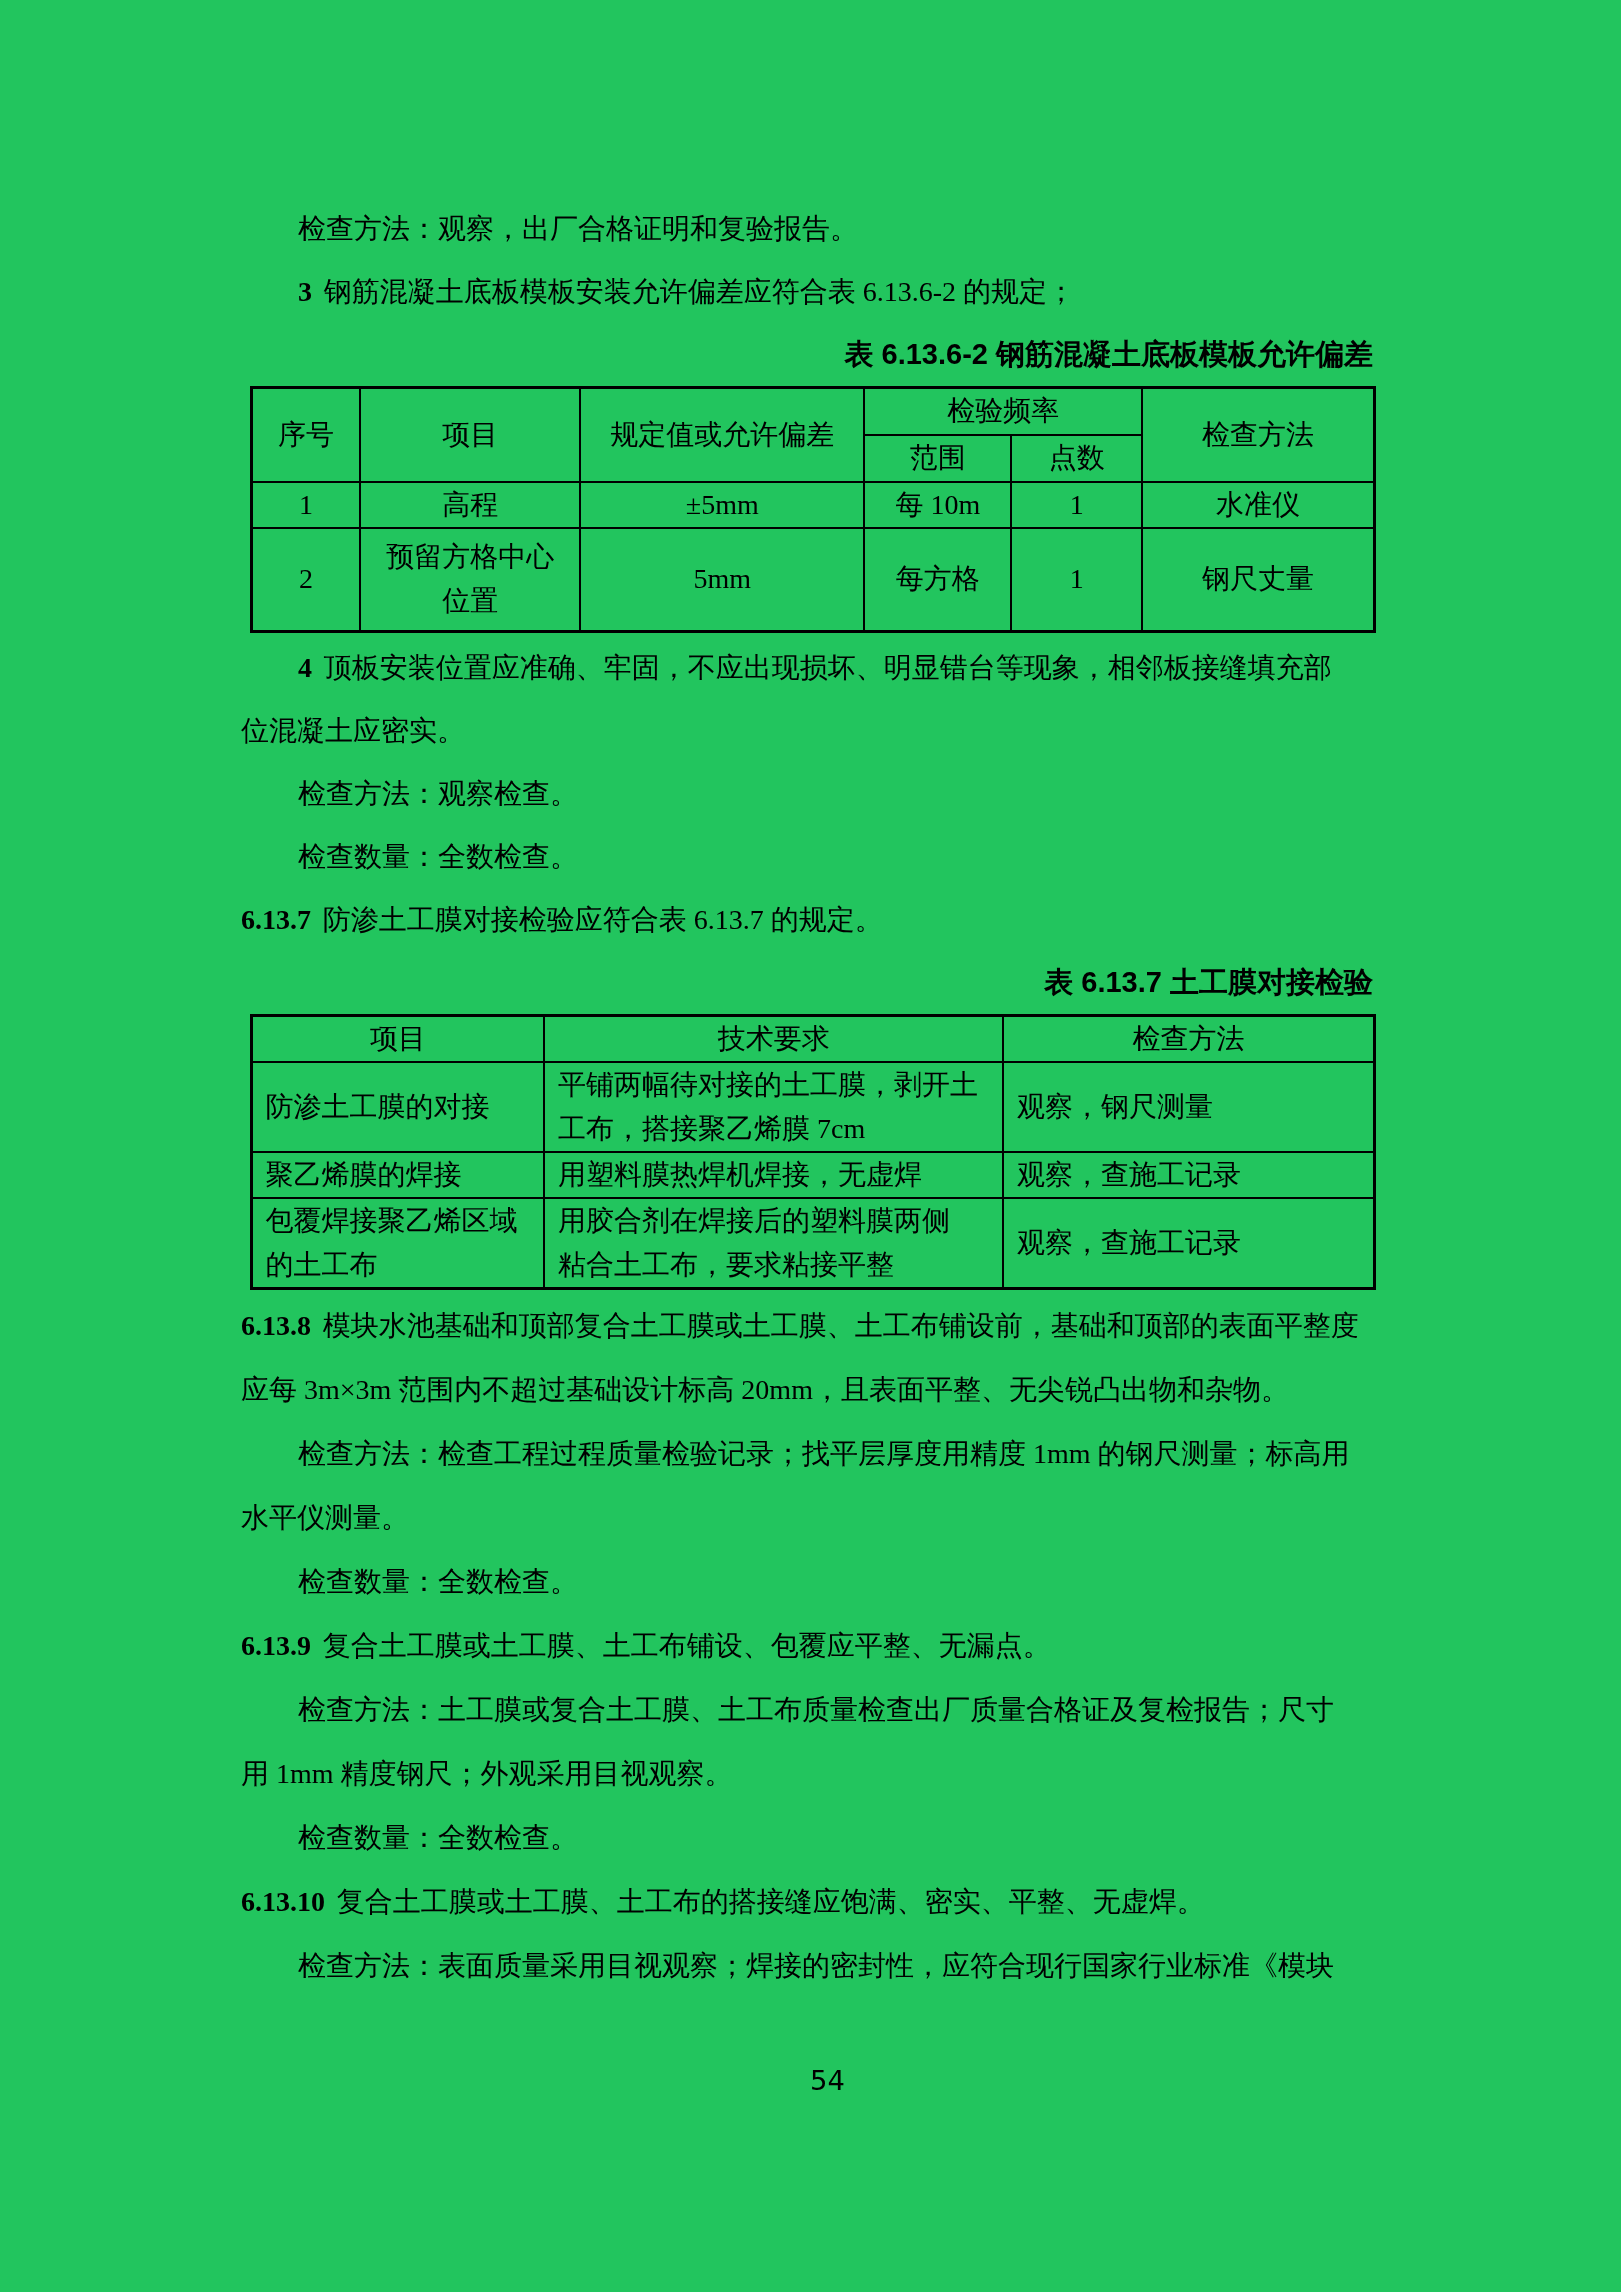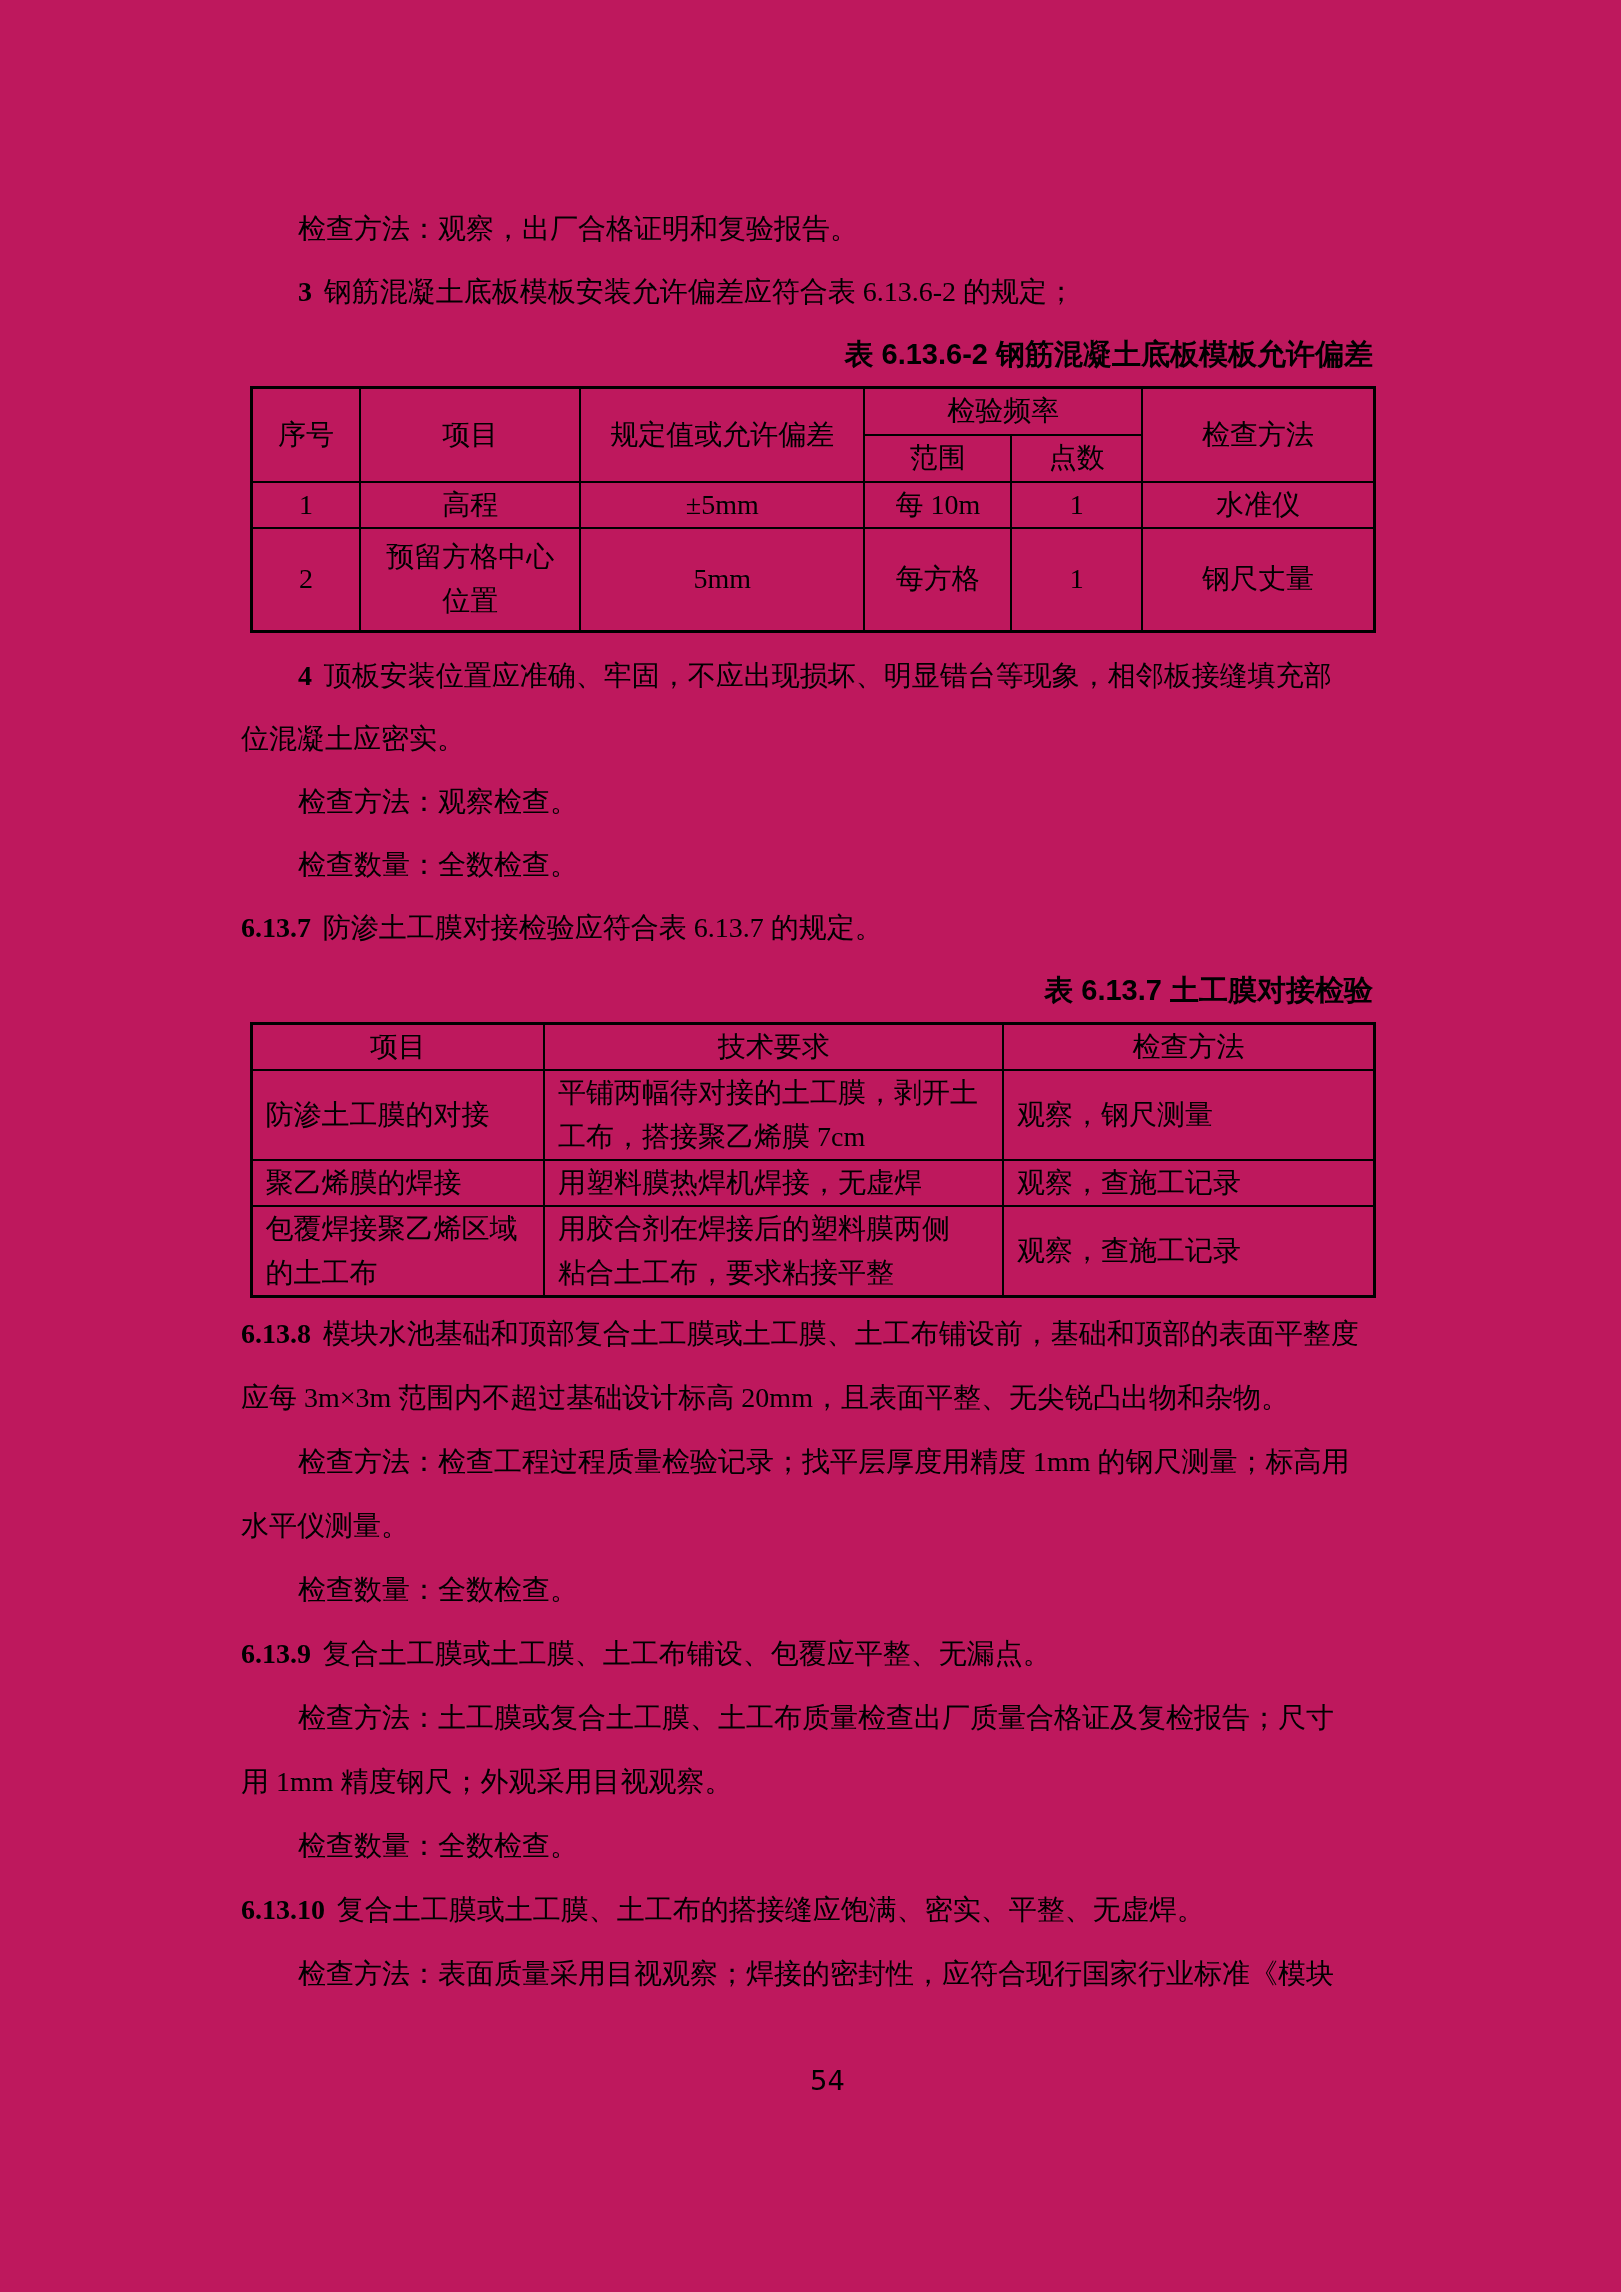--- a/index.html
+++ b/index.html
@@ -1,20 +1,20 @@
 <!DOCTYPE html>
 <html><head>
 <meta charset="utf-8">
 <style>
   html,body{margin:0;padding:0;background:#888;}
   .page{
     position:relative;
     width:1621px;height:2293px;
     margin:0 auto;
-    background:#be185d;
+    background:#22c55e;
     font-family:"Liberation Serif","DejaVu Serif",serif;
     font-size:28px;color:#000;
     overflow:hidden;
   }
   .content{position:absolute;left:241px;top:197px;width:1132px;}
   .ln{height:63px;line-height:63px;white-space:nowrap;overflow:hidden;}
   .ln65{height:64px;line-height:64px;white-space:nowrap;overflow:hidden;}
   .indent{text-indent:57px;}
   .num{font-weight:bold;margin-right:11.8px;}
   .tbl-title{
@@ -30,21 +30,21 @@
   td,th{
     border:2.9px solid #000;
     font-weight:normal;
     font-size:28px;
     text-align:center;vertical-align:middle;
     padding:0;line-height:44px;
     overflow:hidden;
   }
   .pre{white-space:pre-line;font-family:Liberation Serif, serif;}
   .tbl2 td.lft,.tbl2 th.lft{text-align:left;padding-left:12.7px;padding-right:5.9px;}
-  .t1-sp{margin-bottom:11px;}
+  .t1-sp{margin-bottom:3px;}
   .t2-sp{margin-bottom:3.9px;}
   .footer{
     position:absolute;left:0;top:2049px;width:1621px;
     text-align:center;font-family:"DejaVu Sans","Liberation Sans",sans-serif;
     font-size:27.4px;line-height:64px;padding-left:17px;
   }
 </style>
 </head>
 <body>
 

